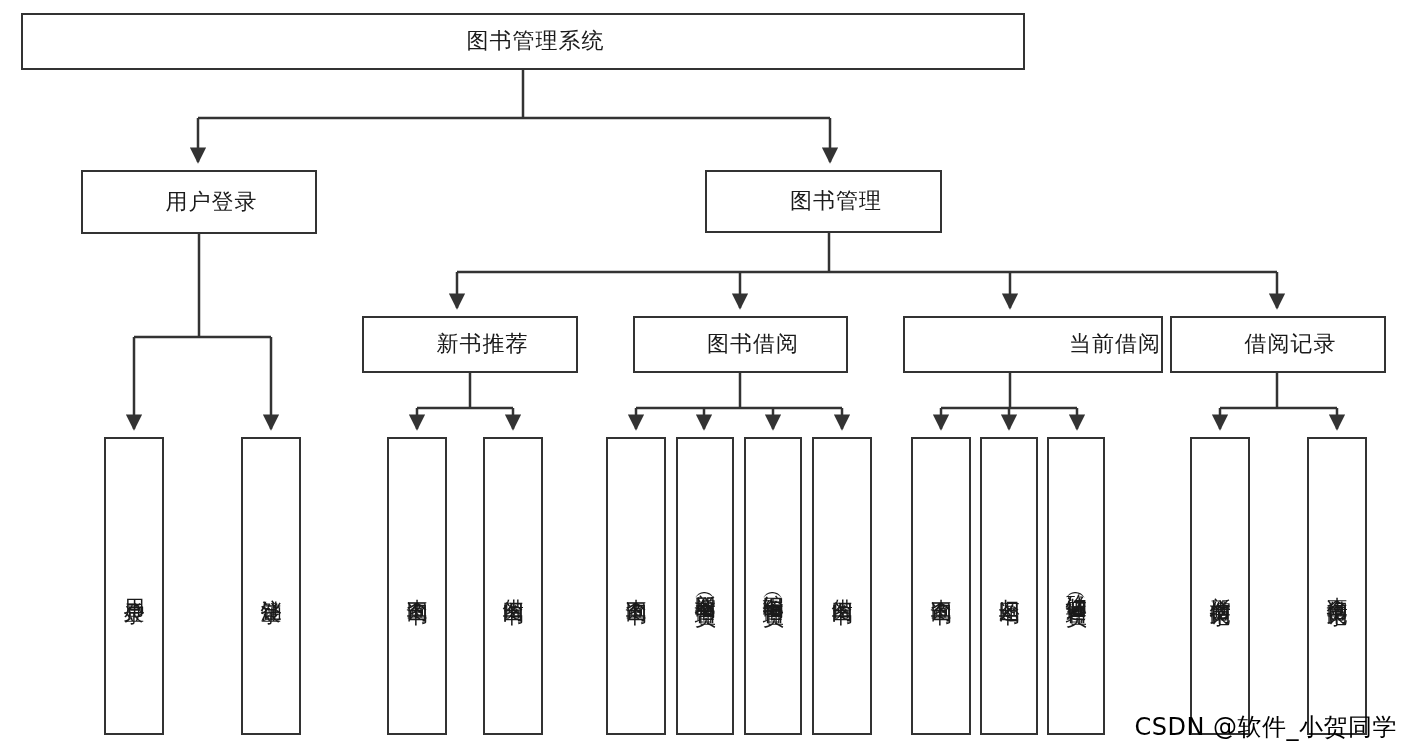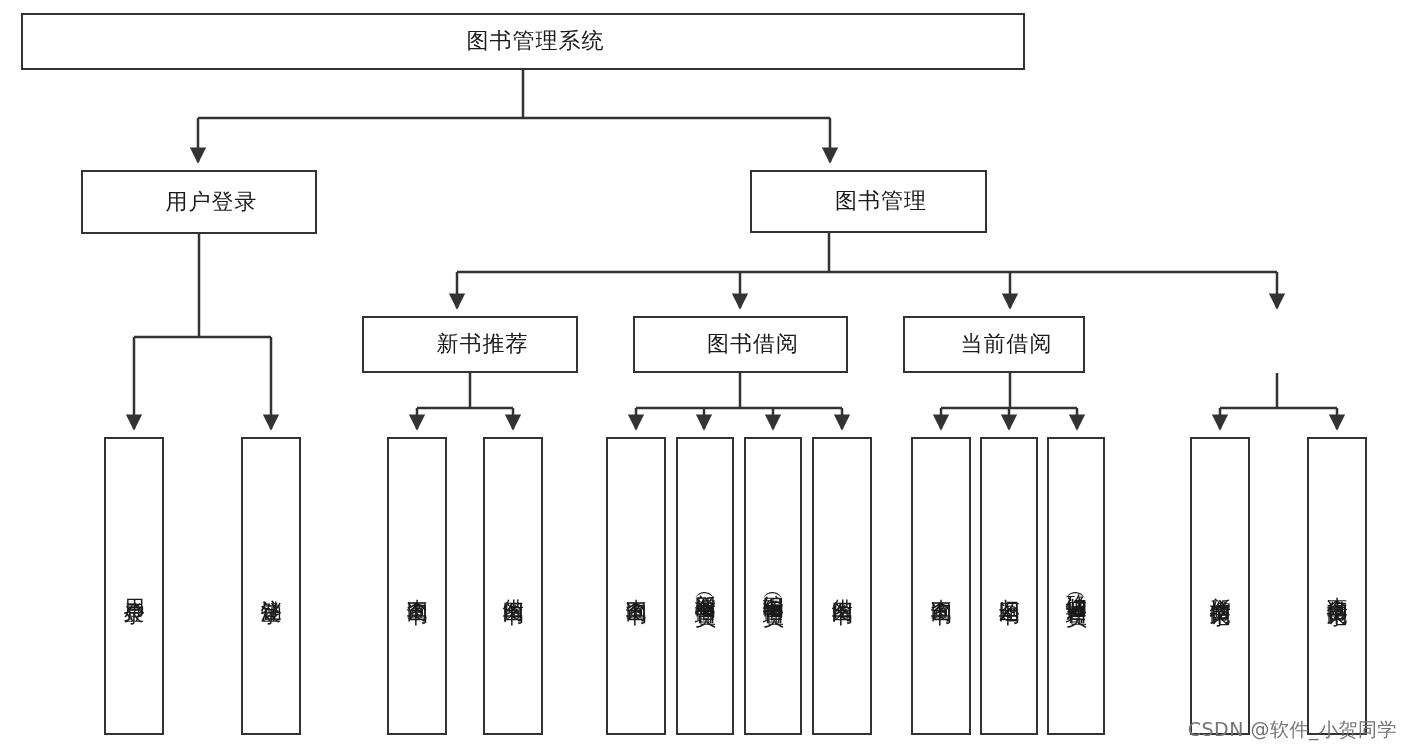--- a/index.html
+++ b/index.html
@@ -54,22 +54,22 @@
   }
   .node.vertical .nodelabel {
     writing-mode: vertical-rl;
     text-orientation: upright;
     display: block;
   }
   .watermark {
     position: absolute;
     right: 8px;
     bottom: 4px;
-    font-size: 19px;
-    color: #737373;
+    font-size: 24px;
+    color: #000000;
     letter-spacing: 0.5px;
     z-index: 5;
     white-space: nowrap;
   }
 </style>
 </head>
 <body>
 
 <div id="canvas">
 
@@ -124,36 +124,39 @@
   </svg>
 
   <div class="node horizontal" style="left:21px; top:13px; width:1004px; height:57px;">
     <span class="nodelabel">图书管理系统</span>
   </div>
 
   <div class="node horizontal" style="left:81px; top:170px; width:236px; height:64px;">
     <span class="nodelabel">用户登录</span>
   </div>
 
-  <div class="node horizontal" style="left:750px; top:170px; width:237px; height:63px;">
+  <div class="node horizontal" style="left:705px; top:170px; width:237px; height:63px;">
     <span class="nodelabel">图书管理</span>
   </div>
 
   <div class="node horizontal" style="left:362px; top:316px; width:216px; height:57px;font-family:Liberation Serif, serif;">
     <span class="nodelabel">新书推荐</span>
   </div>
 
   <div class="node horizontal" style="left:633px; top:316px; width:215px; height:57px;justify-content:center;">
     <span class="nodelabel">图书借阅</span>
   </div>
 
-  <div class="node horizontal" style="left:903px; top:316px; width:182px; height:57px;">
+  <div class="node horizontal" style="left:903px; top:316px; width:260px; height:57px;justify-content:flex-end;">
     <span class="nodelabel">当前借阅</span>
   </div>
 
+  <div class="node horizontal" style="left:1170px; top:316px; width:216px; height:57px;">
+    <span class="nodelabel">借阅记录</span>
+  </div>
 
   <div class="node vertical" style="left:104px; top:437px; width:60px; height:298px;">
     <span class="nodelabel">用户登录</span>
   </div>
 
   <div class="node vertical" style="left:241px; top:437px; width:60px; height:298px;">
     <span class="nodelabel">注销登录</span>
   </div>
 
   <div class="node vertical" style="left:387px; top:437px; width:60px; height:298px;">

